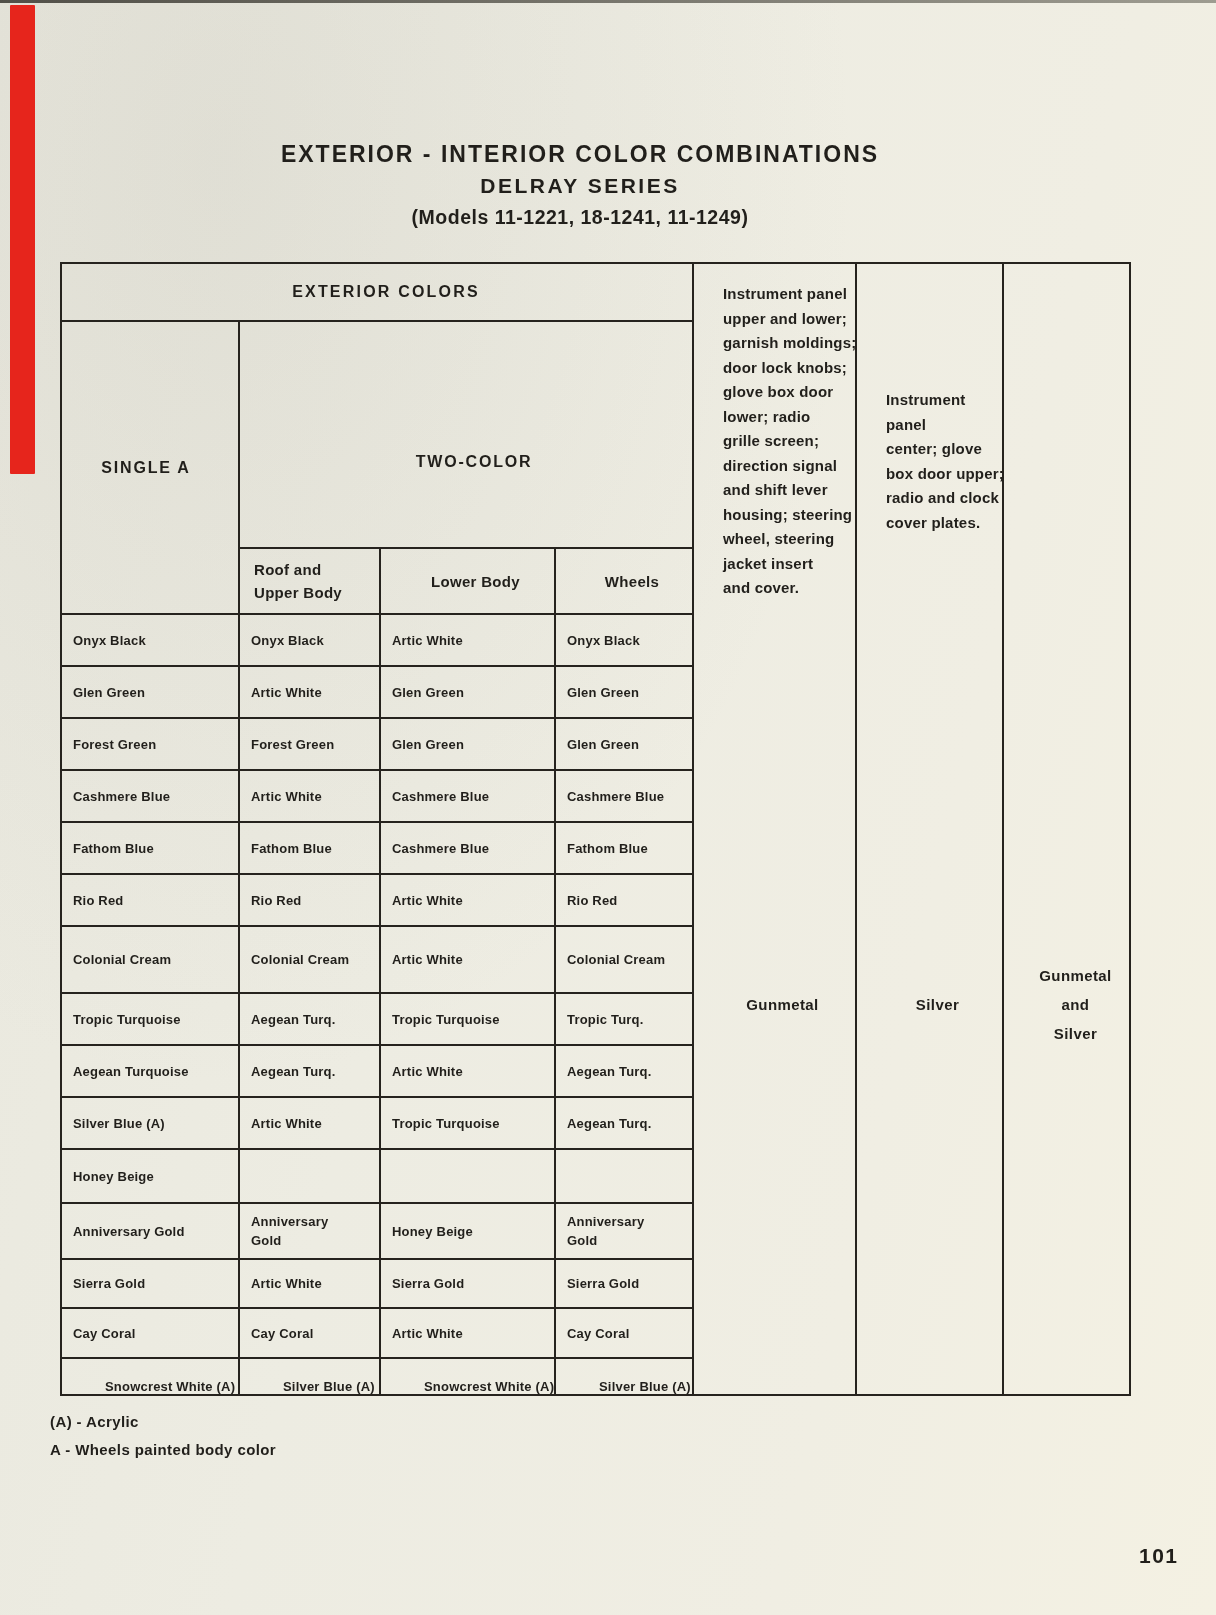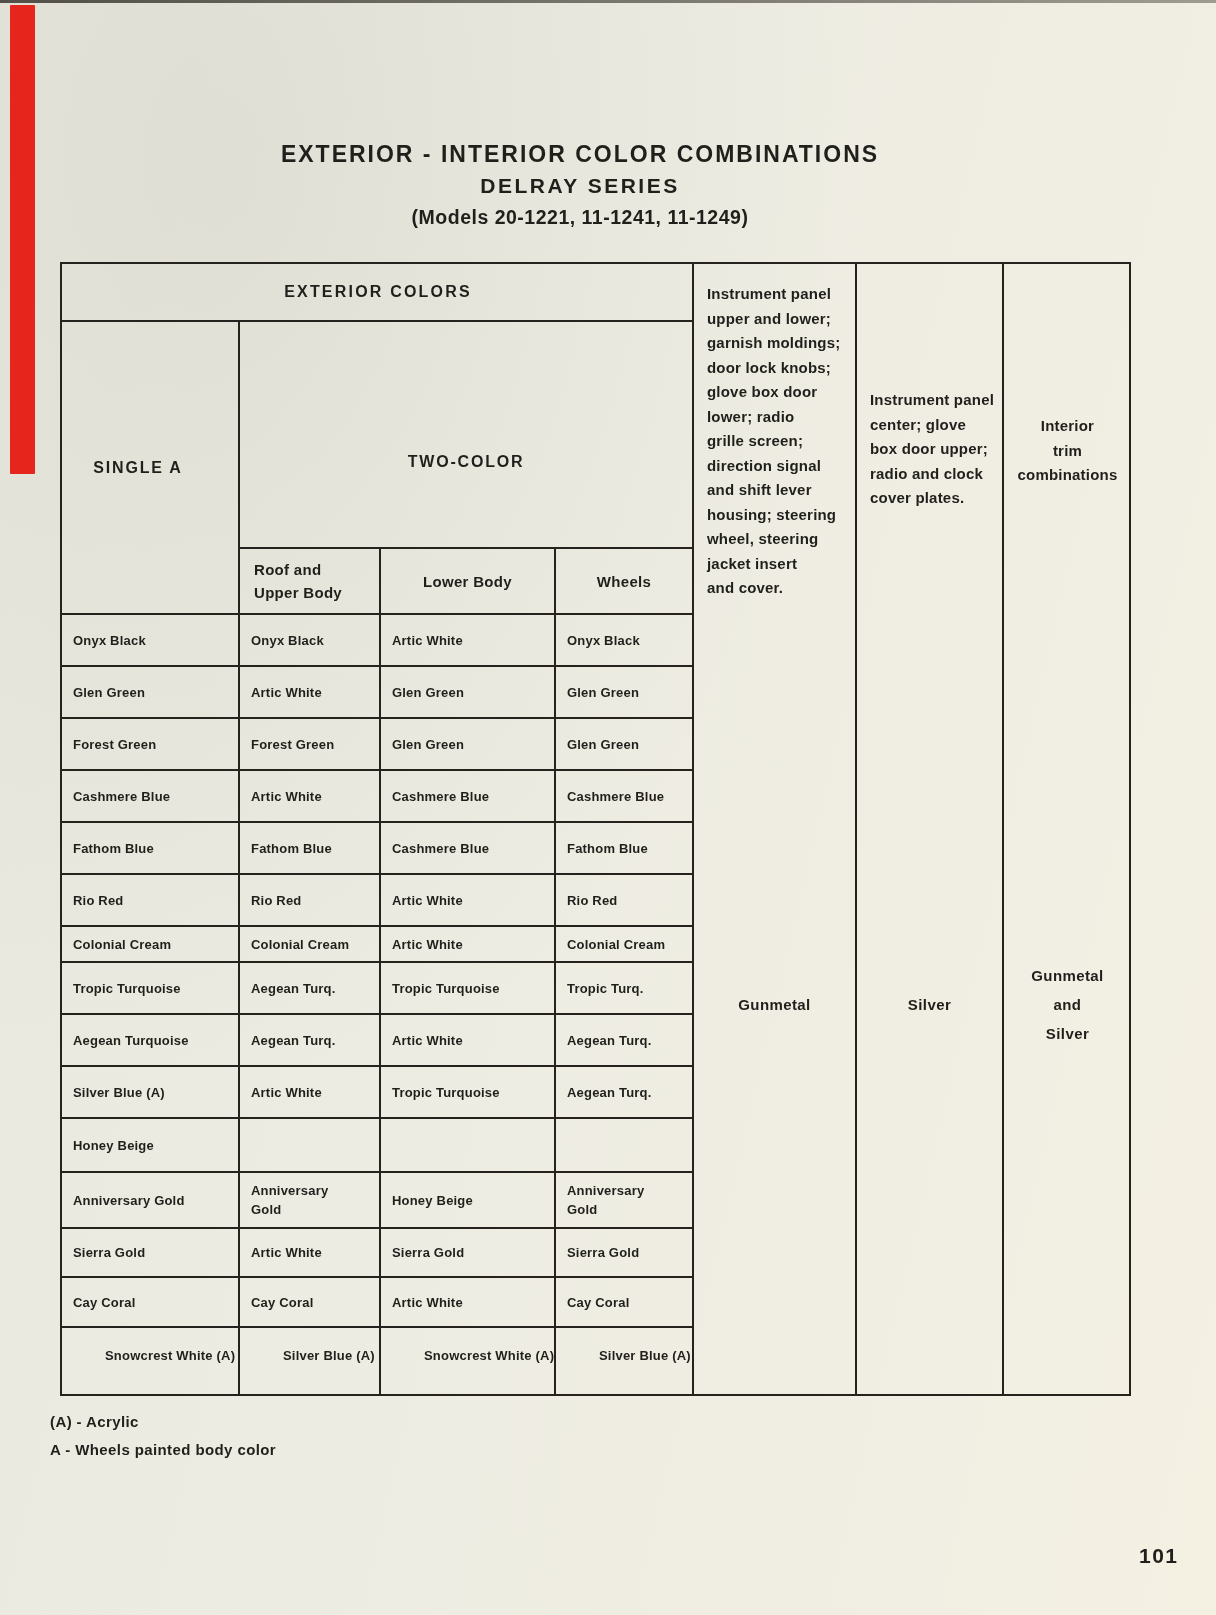--- a/index.html
+++ b/index.html
@@ -17,21 +17,21 @@
 
   .title-block{position:absolute;left:180px;top:138px;width:800px;text-align:center;}
   .t1{font-size:23px;font-weight:bold;letter-spacing:2px;line-height:32px;}
   .t2{font-size:21px;font-weight:bold;letter-spacing:2.5px;line-height:32px;}
   .t3{font-size:19.5px;font-weight:bold;letter-spacing:.5px;line-height:31px;}
 
   .tbl{position:absolute;left:60px;top:262px;width:1071px;height:1134px;
        border:2px solid var(--ink);box-sizing:border-box;}
   .vl,.hl{position:absolute;background:var(--ink);}
   .cellbox{position:absolute;box-sizing:border-box;display:flex;align-items:center;
-           font-weight:bold;white-space:pre-line;}
+           font-weight:bold;white-space:pre-line;padding-left:16px;}
   .hdr{font-size:16px;letter-spacing:2.2px;justify-content:center;text-align:center;}
   .subhdr{font-size:15px;letter-spacing:.3px;line-height:23px;}
   .colhead{font-size:15px;letter-spacing:.2px;line-height:24.5px;align-items:flex-start;}
   .mergecell{font-size:15px;letter-spacing:.4px;justify-content:center;text-align:center;line-height:29px;}
 
   .tbody{position:absolute;left:0;top:351px;width:632px;}
   .trow{position:relative;border-bottom:2px solid var(--ink);box-sizing:border-box;}
   .trow:last-child{border-bottom:none;margin-left:32px;}
   .tcell{position:absolute;top:0;height:100%;display:flex;align-items:center;
          padding-left:11px;box-sizing:border-box;font-size:13px;font-weight:bold;
@@ -44,21 +44,21 @@
 <body>
 
 <div class="page">
 
   <div class="top-edge"></div>
   <div class="ribbon" style="background: rgb(230, 37, 28);"></div>
 
   <div class="title-block">
     <div class="t1">EXTERIOR - INTERIOR COLOR COMBINATIONS</div>
     <div class="t2">DELRAY SERIES</div>
-    <div class="t3">(Models 20-1221, 11-1241, 11-1249)</div>
+    <div class="t3">(Models 11-1221, 18-1241, 11-1249)</div>
   </div>
 
   <div class="tbl">
 
     <div class="vl" style="left:176px;top:56px;width:2px;height:1074px;"></div>
     <div class="vl" style="left:317px;top:283px;width:2px;height:847px;"></div>
     <div class="vl" style="left:492px;top:283px;width:2px;height:847px;"></div>
     <div class="vl" style="left:630px;top:0;width:2px;height:1130px;"></div>
     <div class="vl" style="left:793px;top:0;width:2px;height:1130px;"></div>
     <div class="vl" style="left:940px;top:0;width:2px;height:1130px;"></div>
@@ -87,23 +87,20 @@
 and shift lever
 housing; steering
 wheel, steering
 jacket insert
 and cover.</div>
     <div class="cellbox colhead" style="left:808px;top:124px;width:135px;">Instrument panel
 center; glove
 box door upper;
 radio and clock
 cover plates.</div>
-    <div class="cellbox colhead" style="left:942px;top:150px;width:127px;justify-content:center;text-align:center;">Interior
-trim
-combinations</div>
 
     <div class="cellbox mergecell" style="left:632px;top:351px;width:161px;height:779px;">Gunmetal</div>
     <div class="cellbox mergecell" style="left:795px;top:351px;width:145px;height:779px;">Silver</div>
     <div class="cellbox mergecell" style="left:942px;top:351px;width:127px;height:779px;">Gunmetal
 and
 Silver</div>
 
     <div class="tbody">
         <div class="trow" style="height: 52px;">
           <div class="tcell" style="left: 0px; width: 176px;">Onyx Black</div>
@@ -134,21 +131,21 @@
           <div class="tcell" style="left: 178px; width: 139px;">Fathom Blue</div>
           <div class="tcell" style="left: 319px; width: 173px;">Cashmere Blue</div>
           <div class="tcell" style="left: 494px; width: 136px;">Fathom Blue</div>
         </div>
         <div class="trow" style="height: 52px;">
           <div class="tcell" style="left: 0px; width: 176px;">Rio Red</div>
           <div class="tcell" style="left: 178px; width: 139px;">Rio Red</div>
           <div class="tcell" style="left: 319px; width: 173px;">Artic White</div>
           <div class="tcell" style="left: 494px; width: 136px;">Rio Red</div>
         </div>
-        <div class="trow" style="height: 36px;">
+        <div class="trow" style="height: 67px;">
           <div class="tcell" style="left: 0px; width: 176px;">Colonial Cream</div>
           <div class="tcell" style="left: 178px; width: 139px;">Colonial Cream</div>
           <div class="tcell" style="left: 319px; width: 173px;">Artic White</div>
           <div class="tcell" style="left: 494px; width: 136px;">Colonial Cream</div>
         </div>
         <div class="trow" style="height: 52px;">
           <div class="tcell" style="left: 0px; width: 176px;">Tropic Turquoise</div>
           <div class="tcell" style="left: 178px; width: 139px;">Aegean Turq.</div>
           <div class="tcell" style="left: 319px; width: 173px;">Tropic Turquoise</div>
           <div class="tcell" style="left: 494px; width: 136px;">Tropic Turq.</div>

